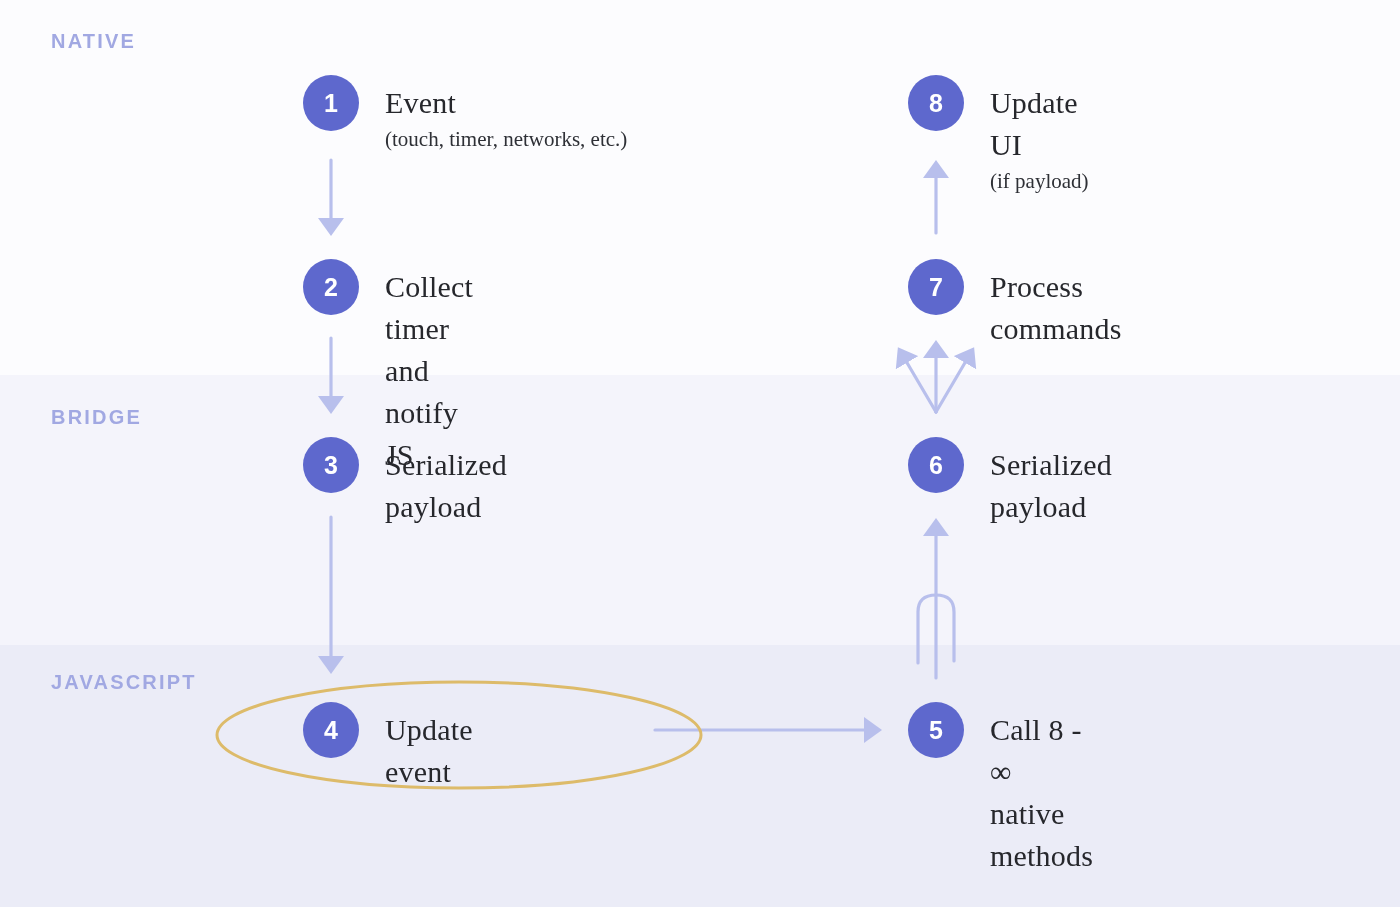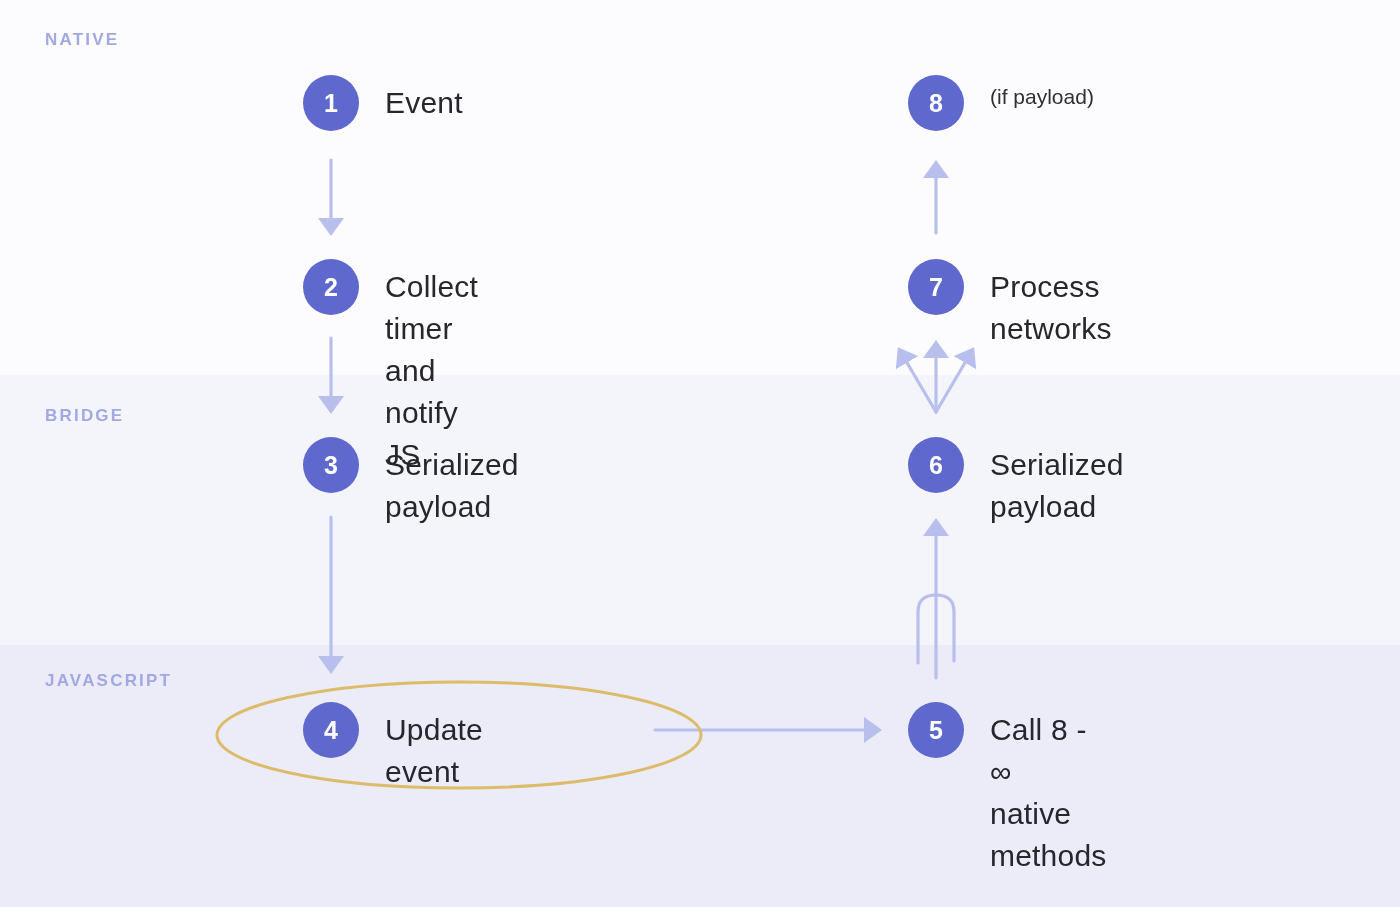--- a/index.html
+++ b/index.html
@@ -17,22 +17,22 @@
   .band {
     position: absolute;
     left: 0;
     width: 100%;
   }
   .band-native     { top: 0;     height: 375px; background: var(--band_native_bg); }
   .band-bridge     { top: 375px; height: 270px; background: var(--band_bridge_bg); }
   .band-javascript { top: 645px; height: 262px; background: var(--band_javascript_bg); }
   .band-label {
     position: absolute;
-    left: 45px;
-    font-size: 17px;
+    left: 51px;
+    font-size: 20px;
     font-weight: 700;
     letter-spacing: 2.2px;
     color: var(--band_label);
   }
   .connector-layer {
     position: absolute;
     top: 0; left: 0;
     pointer-events: none;
   }
   .arrow-line {
@@ -53,21 +53,21 @@
     border-radius: 50%;
     background: var(--step_circle);
     color: var(--step_number);
     font-size: 25px;
     font-weight: 700;
     display: flex;
     align-items: center;
     justify-content: center;
     flex: 0 0 auto;
   }
-  .step-text { position: absolute; left: 82px; top: 7px; }
+  .step-text { position: absolute; left: 82px; top: 7px; font-family: Liberation Serif, serif; }
   .step-title {
     font-size: 30px;
     line-height: 42px;
     font-weight: 500;
     letter-spacing: 0.2px;
     color: var(--title_text);
     white-space: pre-line;
   }
   .step-subtitle {
     font-size: 21px;
@@ -115,20 +115,21 @@
 
     <line class="arrow-line" x1="936" y1="233" x2="936" y2="176" marker-end="url(#ah)"></line>
 
     <ellipse class="highlight-ellipse" cx="459" cy="735" rx="242" ry="53"></ellipse>
   </svg>
 
   <div class="step" style="left:303px; top:75px">
     <div class="badge">1</div>
     <div class="step-text" style="top:7px">
       <div class="step-title">Event</div>
+      <div class="step-subtitle">(touch, timer, networks, etc.)</div>
     </div>
   </div>
 
   <div class="step" style="left:303px; top:259px">
     <div class="badge">2</div>
     <div class="step-text">
       <div class="step-title">Collect timer and notify JS</div>
     </div>
   </div>
 
@@ -157,24 +158,25 @@
   <div class="step" style="left:908px; top:437px">
     <div class="badge">6</div>
     <div class="step-text">
       <div class="step-title">Serialized payload</div>
     </div>
   </div>
 
   <div class="step" style="left:908px; top:259px">
     <div class="badge">7</div>
     <div class="step-text">
-      <div class="step-title">Process networks</div>
+      <div class="step-title">Process commands</div>
     </div>
   </div>
 
   <div class="step" style="left:908px; top:75px">
     <div class="badge">8</div>
     <div class="step-text" style="top:7px">
+      <div class="step-title">Update UI</div>
       <div class="step-subtitle">(if payload)</div>
     </div>
   </div>
 
 </div>
 
 </body></html>

